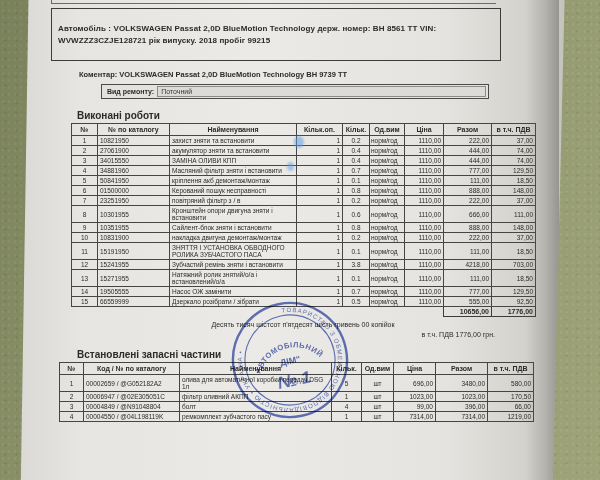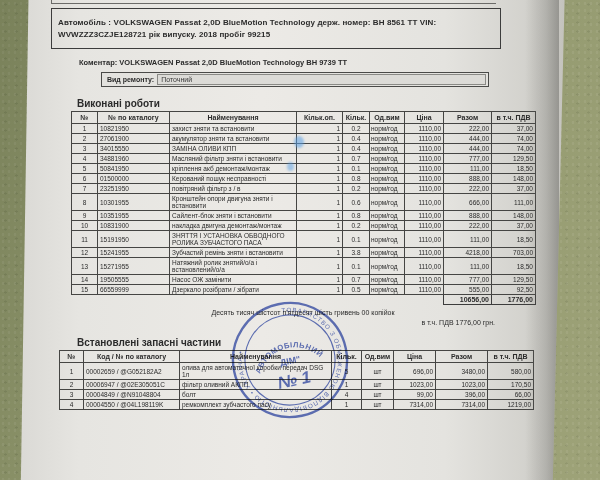--- a/index.html
+++ b/index.html
@@ -14,21 +14,21 @@
     background-size:100% 100%, 6px 7px, 11px 9px;
   }
   .paper{
     position:absolute;left:13px;top:-8px;width:554px;height:496px;
     background:linear-gradient(to right,#d9d8d4 0%,#e6e5e1 12%,#eceae6 45%,#e4e3df 78%,#cfcec9 96%,#c2c1bb 100%);
     clip-path:polygon(2.8% 1%, 99.6% 0%, 97.4% 100%, 1.4% 100%);
     box-shadow:0 0 14px rgba(0,0,0,.45);
   }
   .content{position:absolute;left:24px;top:6px;width:500px;color:#2b2b2b;}
   .cutoff-line{height:5px;width:444px;margin-left:14px;border-left:1px solid #6b6b68;border-bottom:1px solid #6b6b68;margin-bottom:4px;}
-  .vehicle-box{margin-left:14px;width:436px;border:1.5px solid #3c3c3c;padding:8px 6px;
+  .vehicle-box{margin-left:14px;width:436px;border:1.5px solid #3c3c3c;padding:14px 6px;
     font-size:8px;font-weight:bold;line-height:1.45;letter-spacing:.1px;}
   .comment-line{margin:9px 0 0 42px;font-size:7.5px;font-weight:bold;}
   .repair-box{margin:5px 0 0 64px;width:382px;border:1px solid #4a4a48;display:flex;align-items:center;padding:1px 2px;background:#e3e2de;}
   .repair-label{font-size:7px;font-weight:bold;padding:0 3px;white-space:nowrap;}
   .repair-field{flex:1;border:1px solid #8a8a86;background:#dcdbd7;font-size:7px;padding:1px 3px;color:#3a3a3a;}
   .section-title{font-size:10px;font-weight:bold;margin:11px 0 2px 40px;}
   .section-title.parts{}
   table{border-collapse:collapse;table-layout:fixed;}
   #works-table{margin-left:34px;width:464px;}
   #parts-table{margin-left:22px;width:474px;margin-top:2px;}

